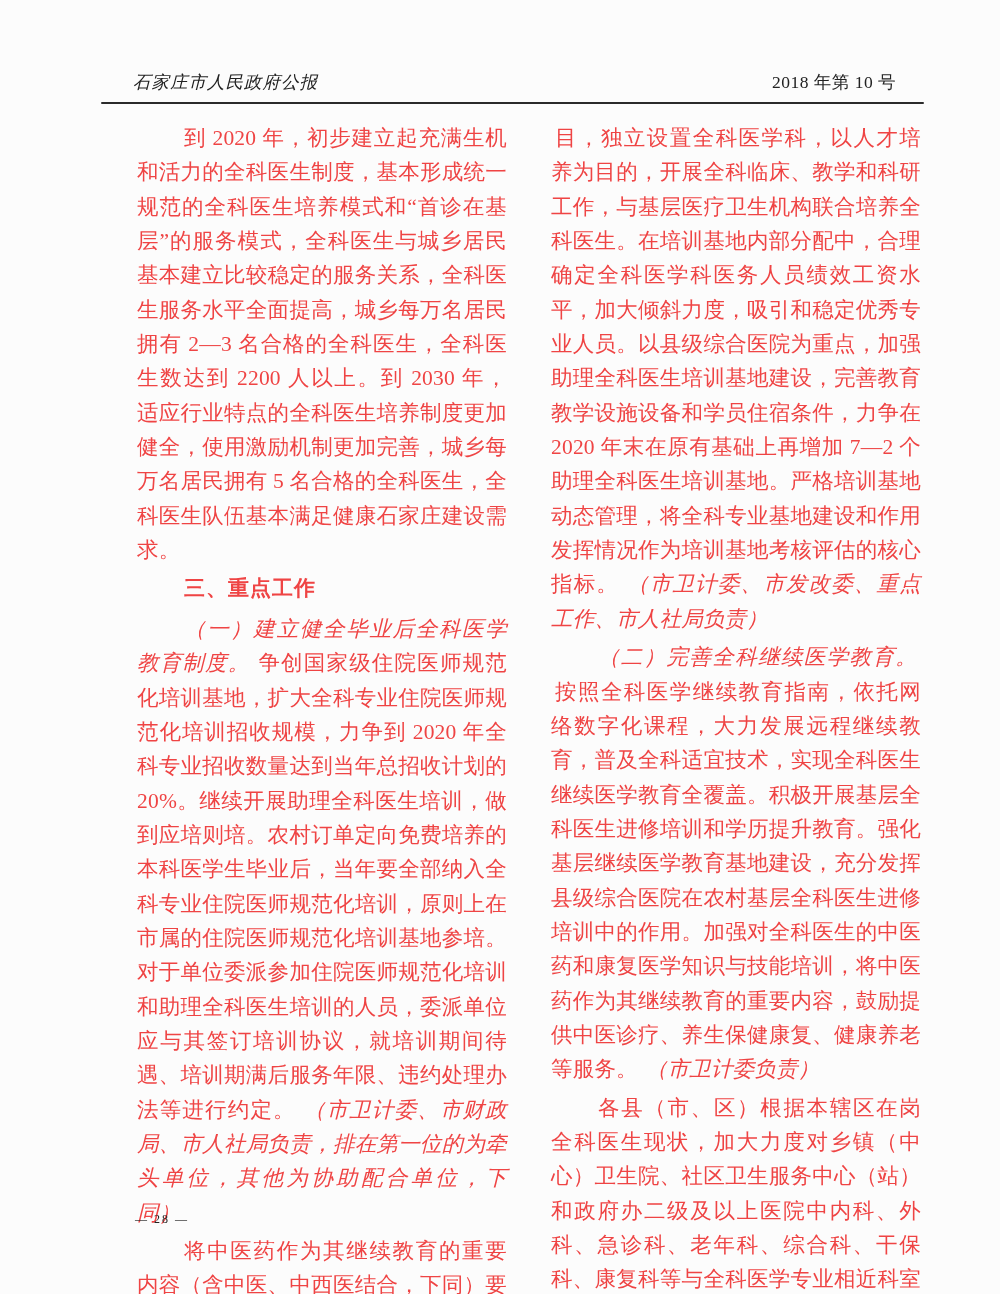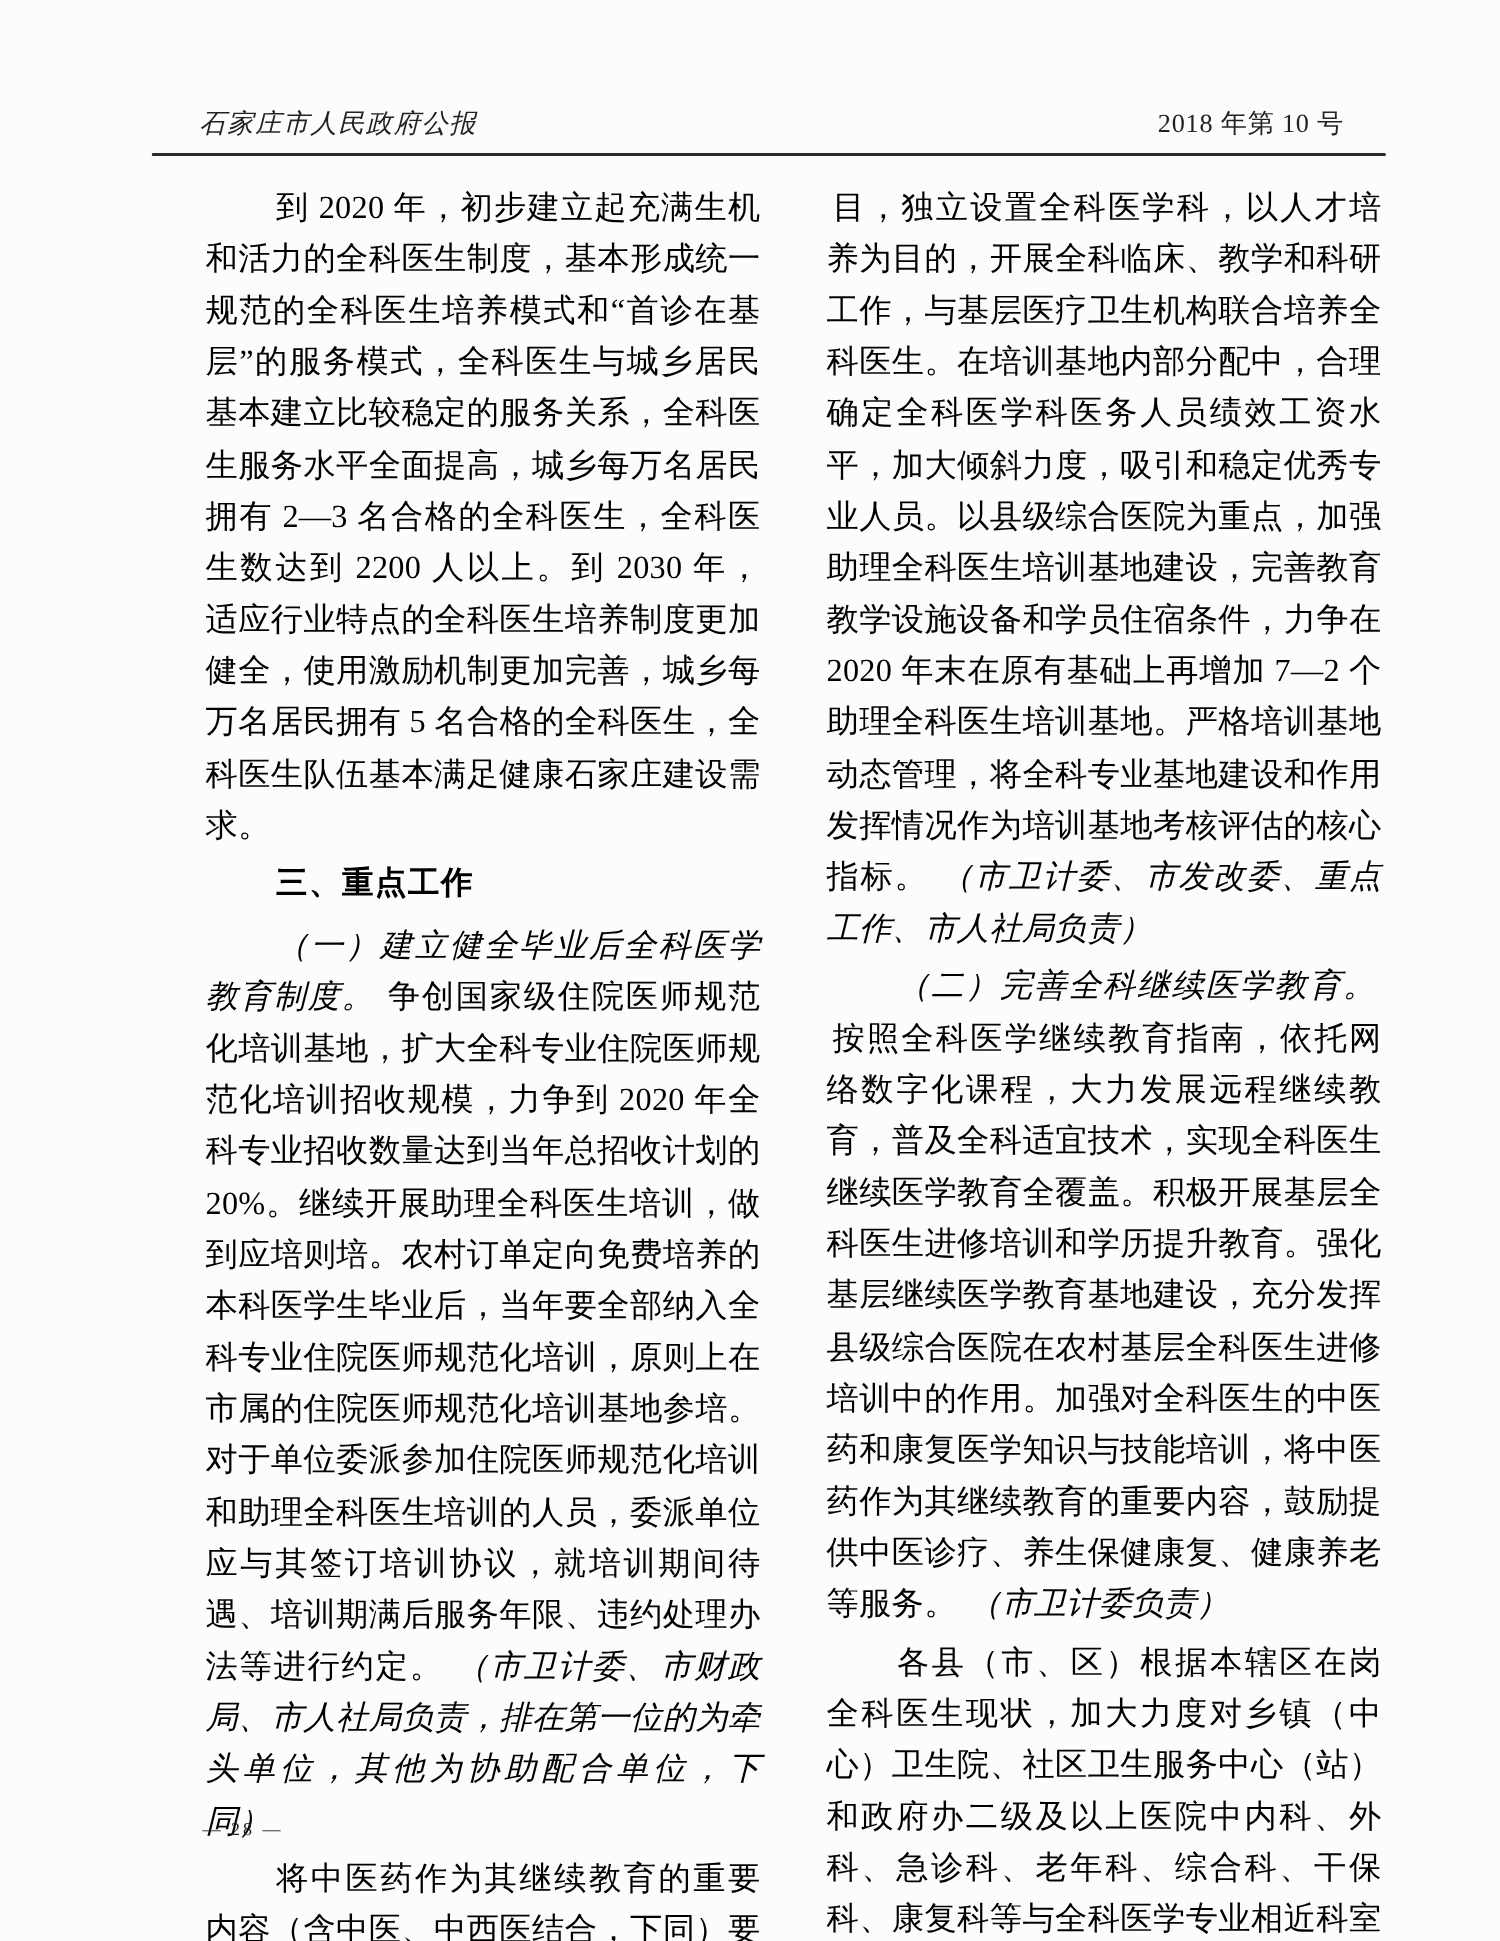--- a/index.html
+++ b/index.html
@@ -47,21 +47,21 @@
   .col {
     width: 378px;
     flex: 0 0 378px;
   }
   .para {
     font-size: 21.5px;
     line-height: 34.35px;
     text-align: justify;
     text-justify: inter-ideograph;
     letter-spacing: 0.2px;
-    color: #000000;
+    color: #ef4444;
   }
   .para.indent { text-indent: 2em; }
   .para.no-indent { text-indent: 0; }
   .run-kai { font-style: italic; }          
   .run-hei {                                 
     font-style: normal;
     font-weight: bold;
     font-family: Liberation Mono, monospace;
     font-size: 21px;
     letter-spacing: 1px;

